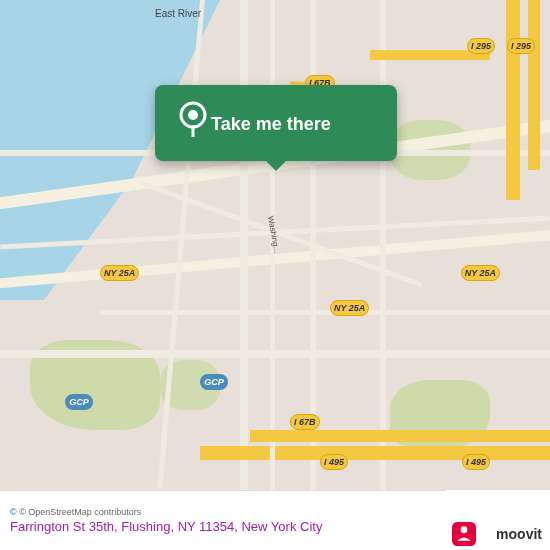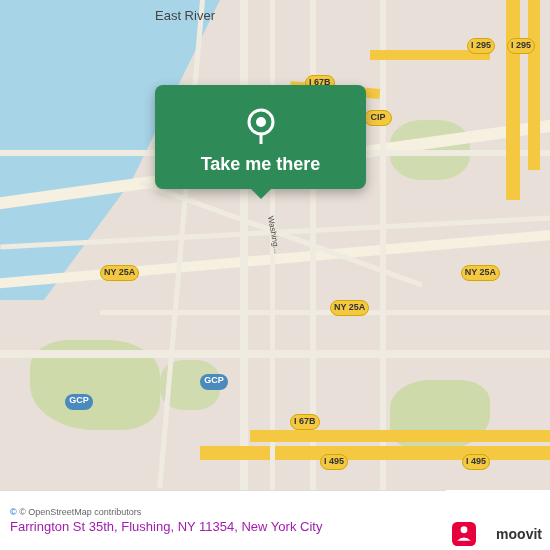--- a/index.html
+++ b/index.html
@@ -174,23 +174,25 @@
     }
 
     
     .route-badge {
       position: absolute;
       border-radius: 8px;
       font-size: 9px;
       font-weight: bold;
       padding: 1px 3px;
       display: flex;
+      align-items: center;
       justify-content: center;
       min-width: 28px;
       height: 16px;
+      font-style: italic;
     }
 
     .badge-yellow {
       background: #f5c842;
       color: #333;
       border: 1px solid #d4a800;
     }
 
     .badge-blue {
       background: #4a90d9;
@@ -213,26 +215,25 @@
       color: #555;
       font-weight: 500;
       white-space: nowrap;
     }
 
     
     .popup-card {
       position: absolute;
       top: 85px;
       left: 155px;
-      width: 211px;
+      width: 242px;
       background: #2e8b57;
       border-radius: 8px;
-      padding: 23px 20px 14px;
+      padding: 16px 20px 14px;
       display: flex;
-      flex-direction: column;
       align-items: center;
       box-shadow: 0 4px 12px rgba(0,0,0,0.3);
     }
 
     .popup-pin {
       width: 36px;
       height: 36px;
       margin-bottom: 10px;
     }
 
@@ -333,21 +334,21 @@
   <div style="position:absolute; top:310px; left:100px; width:450px; height:5px; background:#f0ebe0;"></div>
   <div style="position:absolute; top:0; left:200px; width:5px; height:490px; background:#f0ebe0; transform:rotate(5deg); transform-origin:top center;"></div>
   <div style="position:absolute; top:0; left:270px; width:5px; height:490px; background:#f0ebe0;"></div>
   <div style="position:absolute; top:180px; left:140px; width:300px; height:5px; background:#f0ebe0; transform:rotate(20deg); transform-origin: left center;"></div>
 
   <div style="position:absolute; top:0; right:10px; width:12px; height:170px; background:#f5c842;"></div>
   <div style="position:absolute; top:50px; right:60px; width:120px; height:10px; background:#f5c842;"></div>
   <div style="position:absolute; top:430px; left:250px; width:300px; height:12px; background:#f5c842;"></div>
   <div style="position:absolute; top:85px; left:290px; width:90px; height:10px; background:#f5c842; transform:rotate(5deg);"></div>
 
-  <span class="map-label-horiz" style="top:8px; left:155px; font-size:13px; color:#444;">East River</span>
+  <span class="map-label-horiz" style="top:8px; left:155px; font-size:10px; color:#444;">East River</span>
 
   <span class="map-label" style="top:230px; left:255px; font-size:8px; color:#444; transform:rotate(80deg);">Washing...</span>
 
   <div class="route-badge badge-yellow" style="top:38px; right:15px;">
     <span>I 295</span>
   </div>
   <div class="route-badge badge-yellow" style="top:38px; right:55px;">
     <span>I 295</span>
   </div>
   <div class="route-badge badge-yellow" style="top:75px; left:305px;">

